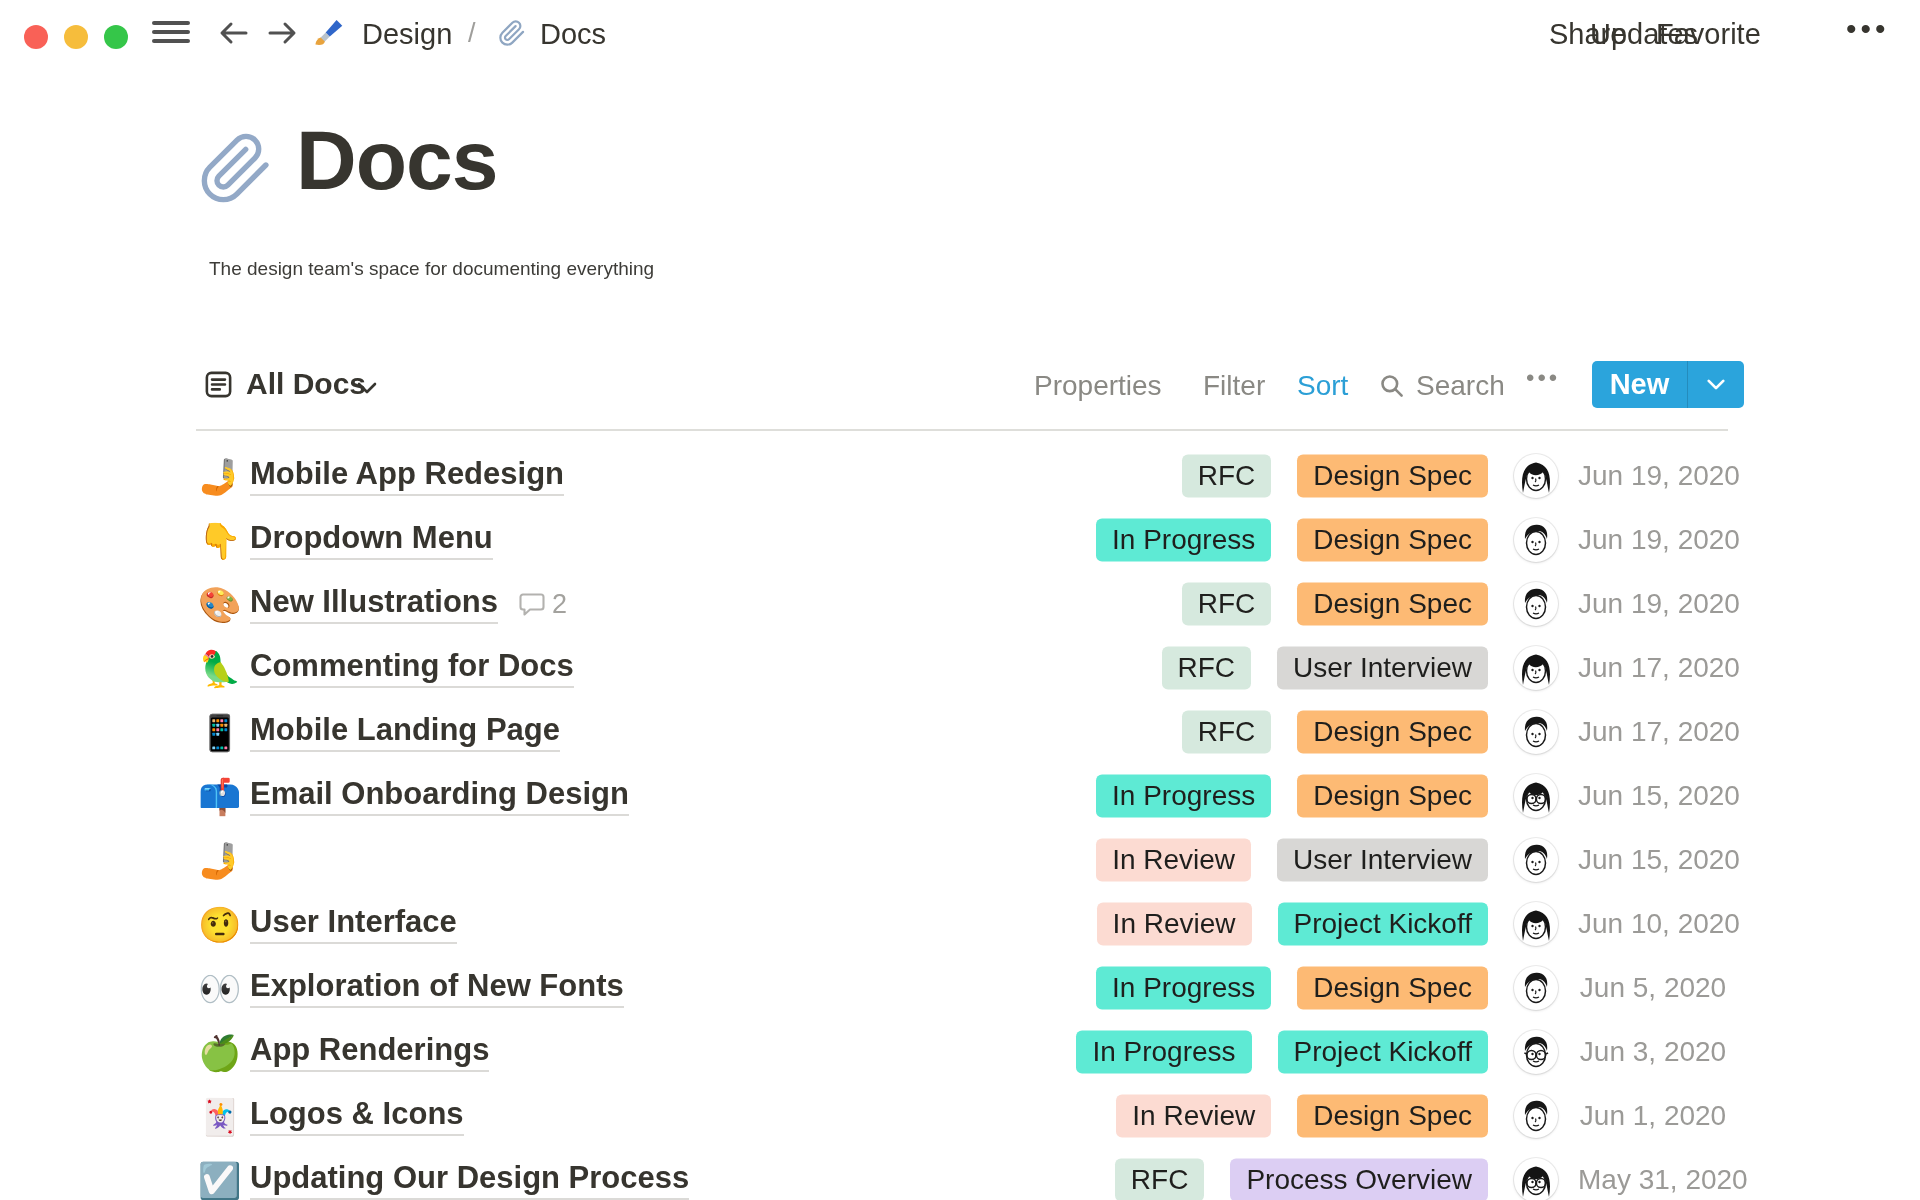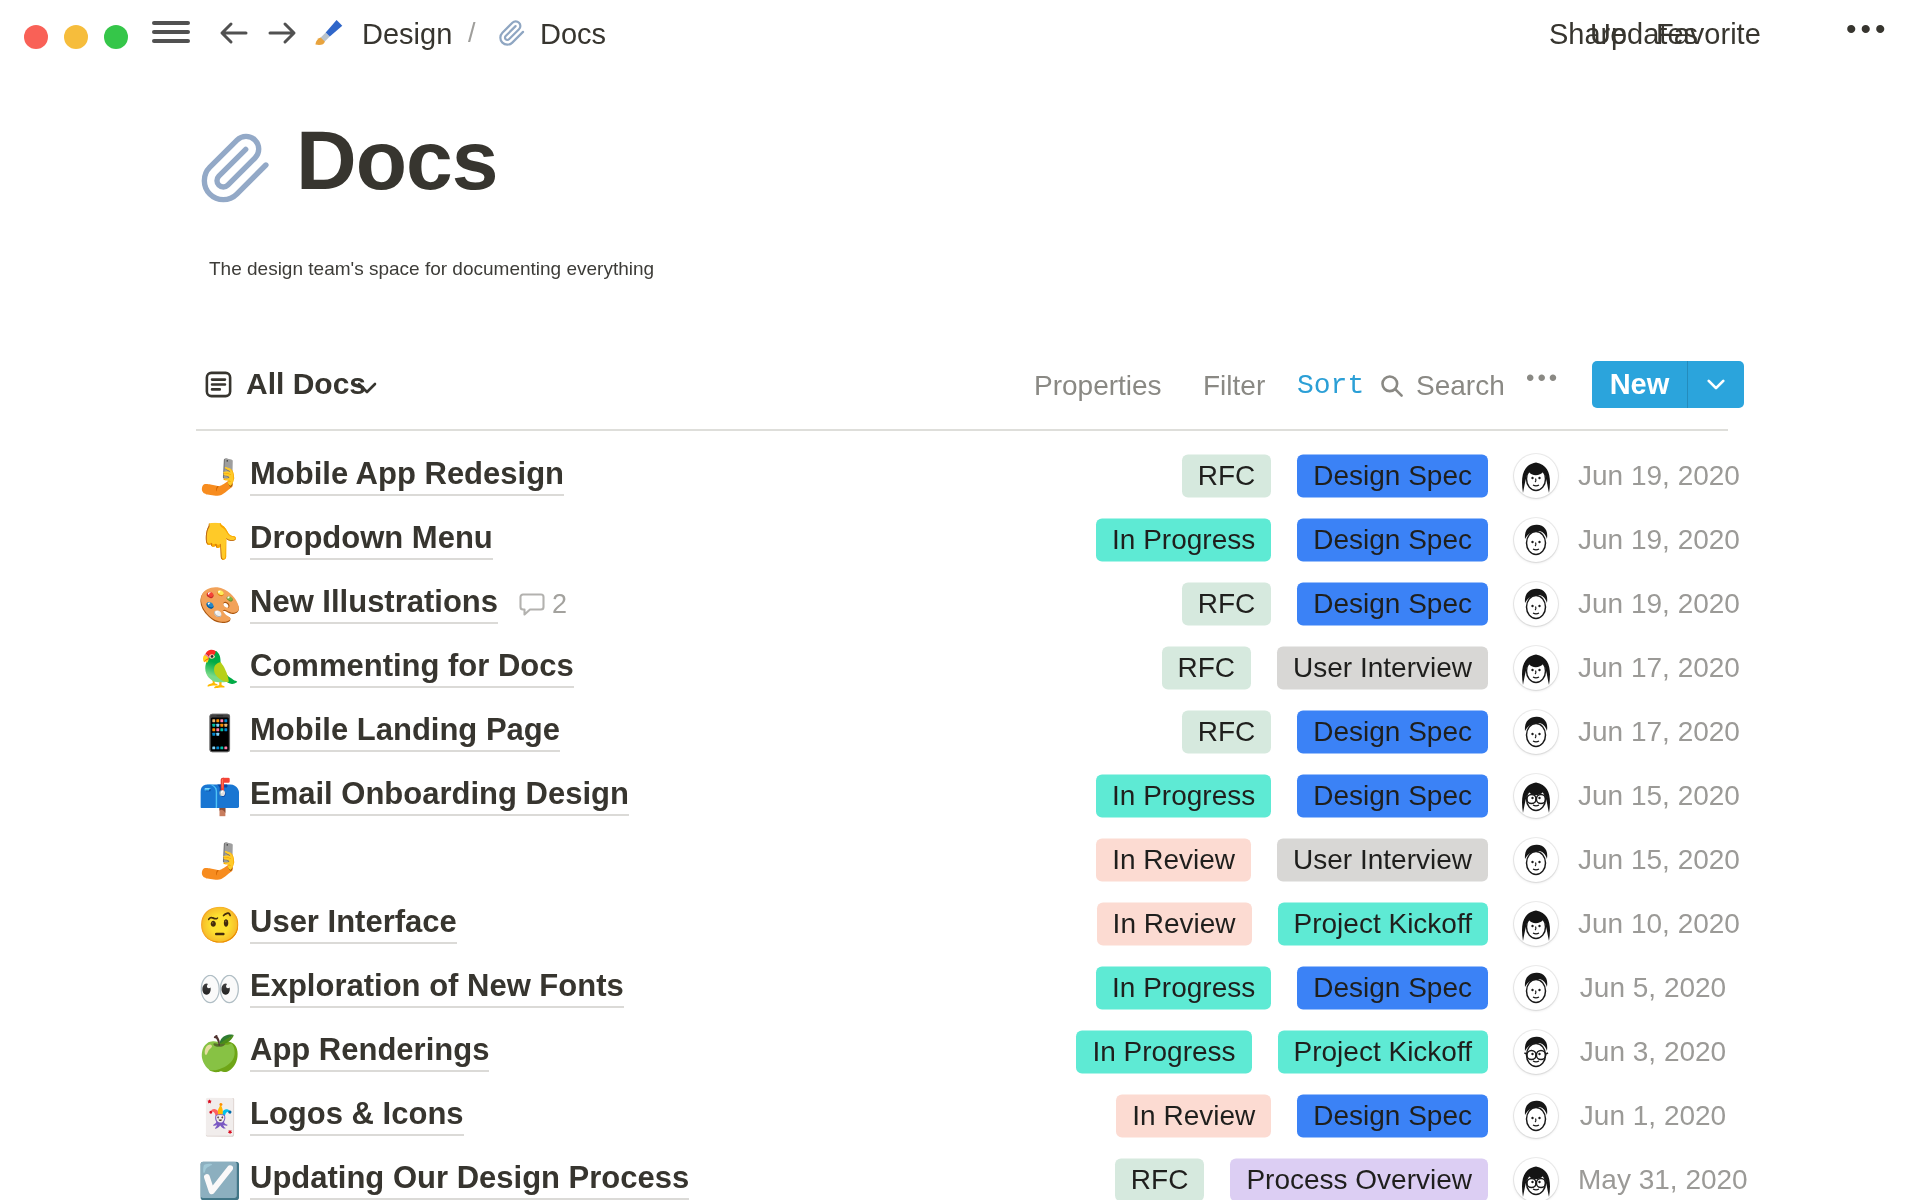--- a/index.html
+++ b/index.html
@@ -22,41 +22,41 @@
   .crumb-text{position:absolute;top:18px;font-size:29px;color:#37352f;white-space:nowrap;}
   .crumb-sep{position:absolute;top:18px;font-size:27px;color:#9f9e9b;}
   .top-action{position:absolute;top:18px;font-size:29px;color:#37352f;white-space:nowrap;cursor:pointer;}
   .top-dots{position:absolute;top:12px;font-size:30px;letter-spacing:4px;color:#37352f;cursor:pointer;}
   
   .page-icon{position:absolute;left:198px;top:130px;width:76px;height:76px;}
   .page-title{position:absolute;left:296px;top:112px;font-size:84px;font-weight:700;letter-spacing:-1px;color:#37352f;margin:0;}
   .page-subtitle{position:absolute;left:209px;top:258px;font-size:19px;color:#3d3c38;}
   
   .vt-item{position:absolute;top:370px;font-size:28px;color:#8a8984;cursor:pointer;white-space:nowrap;}
-  .vt-item.active{color:#2b9fd6;font-family:Liberation Mono, monospace;}
+  .vt-item.active{color:#2b9fd6;}
   .viewname{position:absolute;left:246px;top:367px;font-size:30px;font-weight:700;color:#37352f;cursor:pointer;}
   .vt-dots{position:absolute;left:1526px;top:364px;font-size:24px;letter-spacing:3px;color:#8a8984;cursor:pointer;}
   .new-btn{position:absolute;left:1592px;top:361px;width:152px;height:47px;background:#2ba4dc;border-radius:5px;display:flex;align-items:center;cursor:pointer;}
   .new-btn .lbl{width:95px;text-align:center;color:#fff;font-size:29px;font-weight:600;}
   .new-btn .sep{width:1px;height:47px;background:rgba(0,0,0,0.14);}
   .new-btn .chev{flex:1;display:flex;justify-content:center;}
   .rule{position:absolute;left:196px;top:429px;width:1532px;height:2px;background:#dededa;}
   
   .rows{position:absolute;left:0;top:444px;width:1920px;}
   .row{position:relative;height:64px;width:1920px;cursor:pointer;}
   .row-left{position:absolute;left:198px;top:0;height:64px;display:flex;align-items:center;}
   .row-emoji{width:52px;font-size:35px;line-height:1;flex:none;}
   .row-title{font-size:31px;font-weight:600;color:#37352f;white-space:nowrap;border-bottom:2px solid #dbdad7;padding-bottom:2px;}
   .cbadge{display:flex;align-items:center;margin-left:20px;}
   .cbadge svg{display:block;}
   .cbadge .cnt{font-size:27px;color:#a3a29e;margin-left:6px;}
   .row-props{position:absolute;right:432px;top:50%;transform:translateY(-50%);display:flex;gap:26px;}
   .tag{font-size:28px;color:#1f1f1d;padding:5px 16px 6px;border-radius:6px;white-space:nowrap;}
   .tag.green{background:#d6e9de;}
-  .tag.blue{background:#3b82f6;}
+  .tag.blue{background:#fdba74;}
   .tag.yellow{background:#5eead4;}
   .tag.gray{background:#d8d7d5;}
   .tag.red{background:#fcdbd2;}
   .tag.purple{background:#dccef3;}
   .avatar{position:absolute;left:1514px;top:50%;transform:translateY(-50%);width:44px;height:44px;border-radius:50%;background:#fff;box-shadow:0 0 0 1px rgba(0,0,0,0.07), 0 1px 3px rgba(0,0,0,0.12);overflow:hidden;}
   .row-date{position:absolute;left:1578px;top:50%;transform:translateY(-50%);width:150px;text-align:center;font-size:28px;color:#9b9a97;white-space:nowrap;}
 </style>
 </head>
 <body>
 

